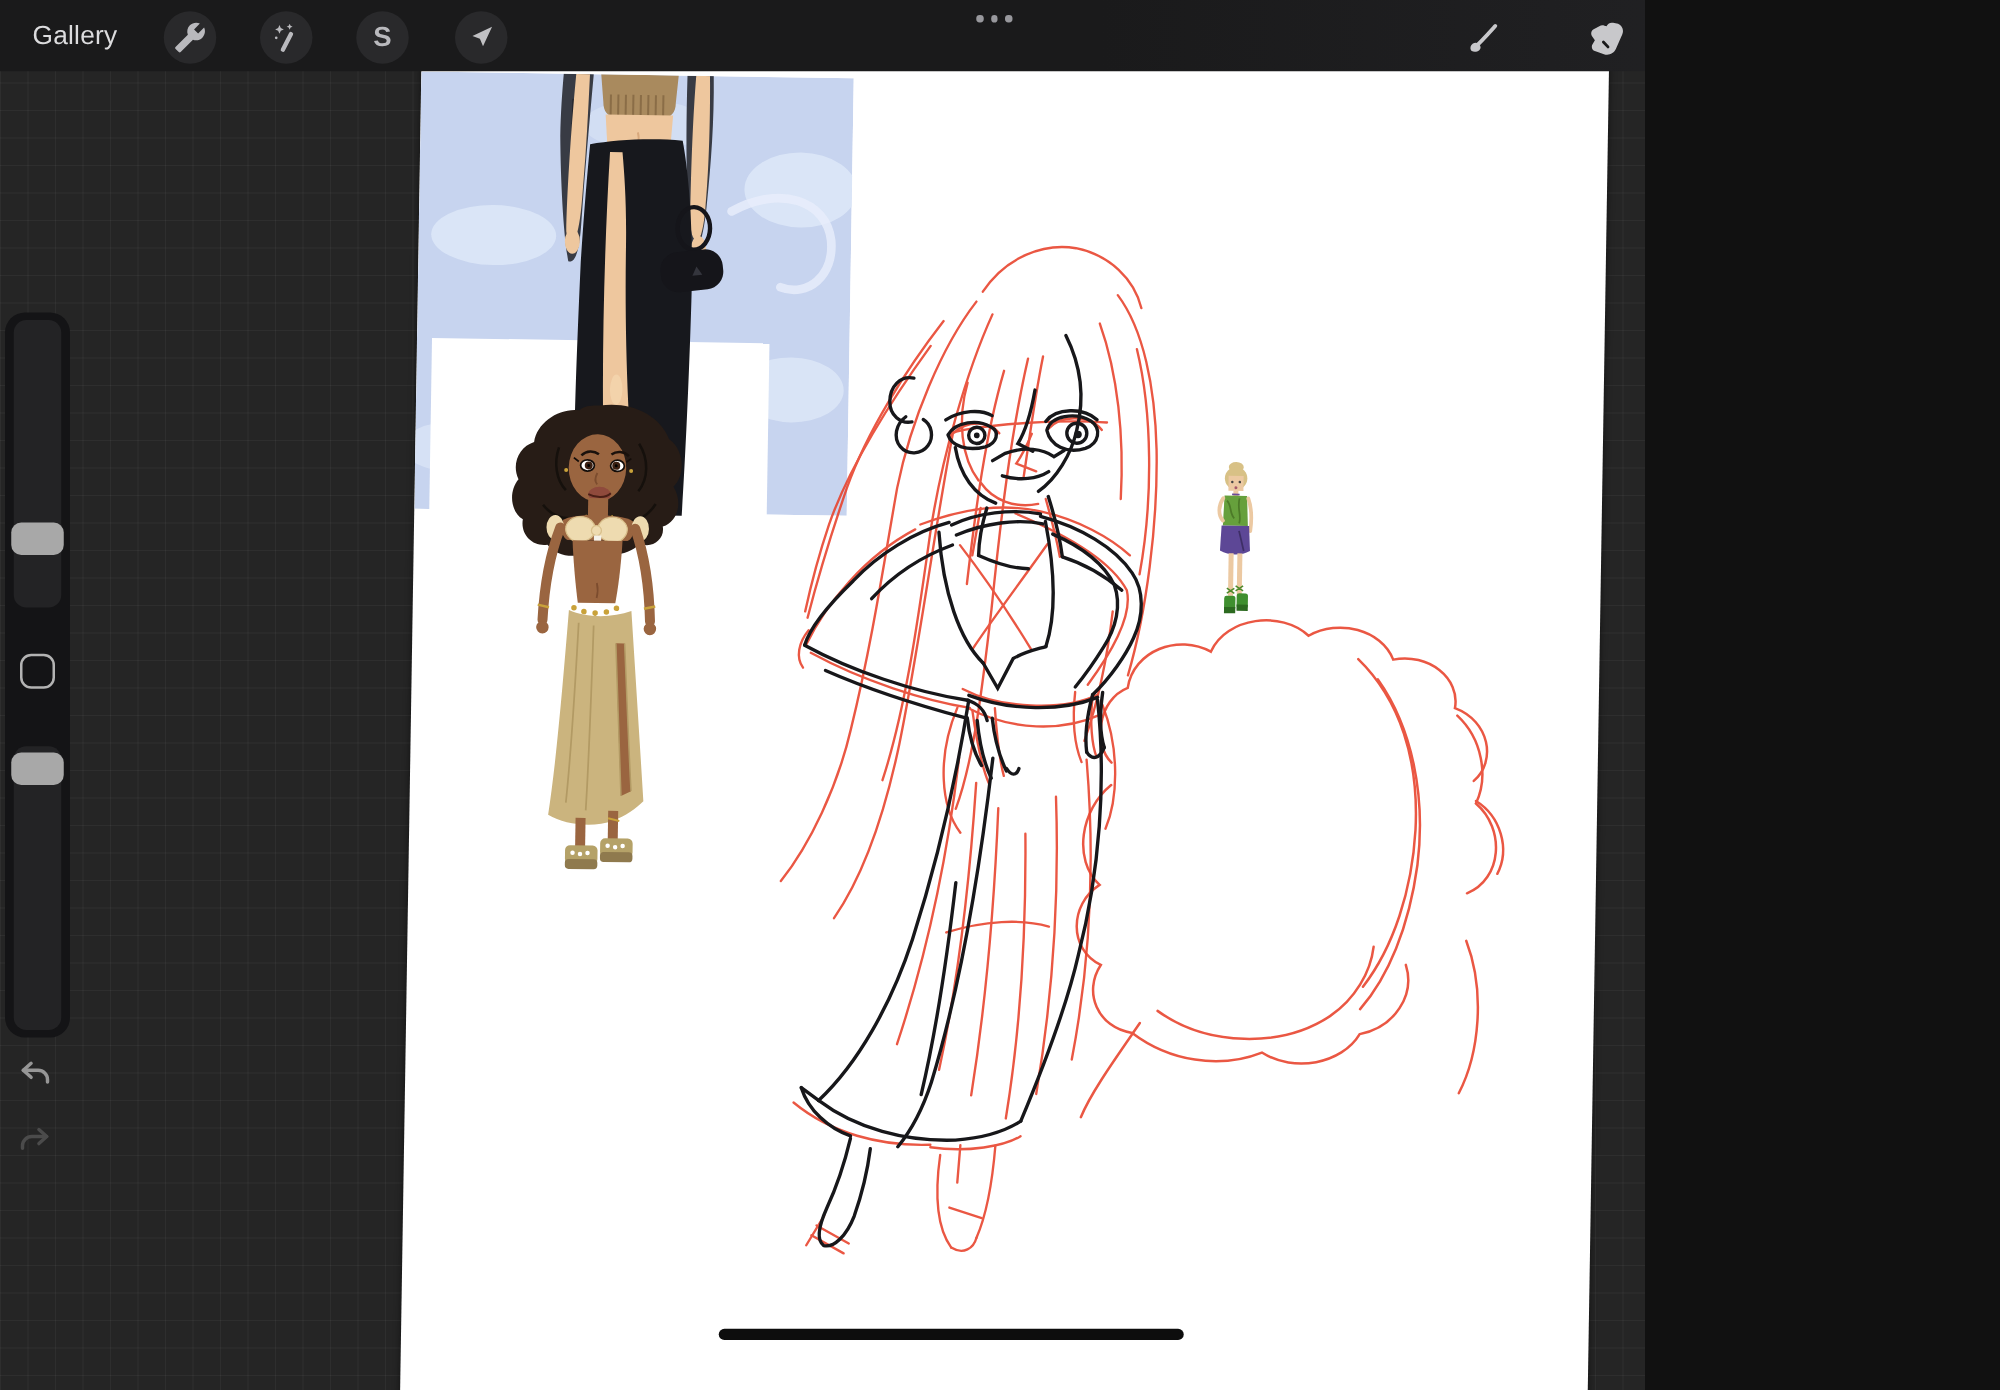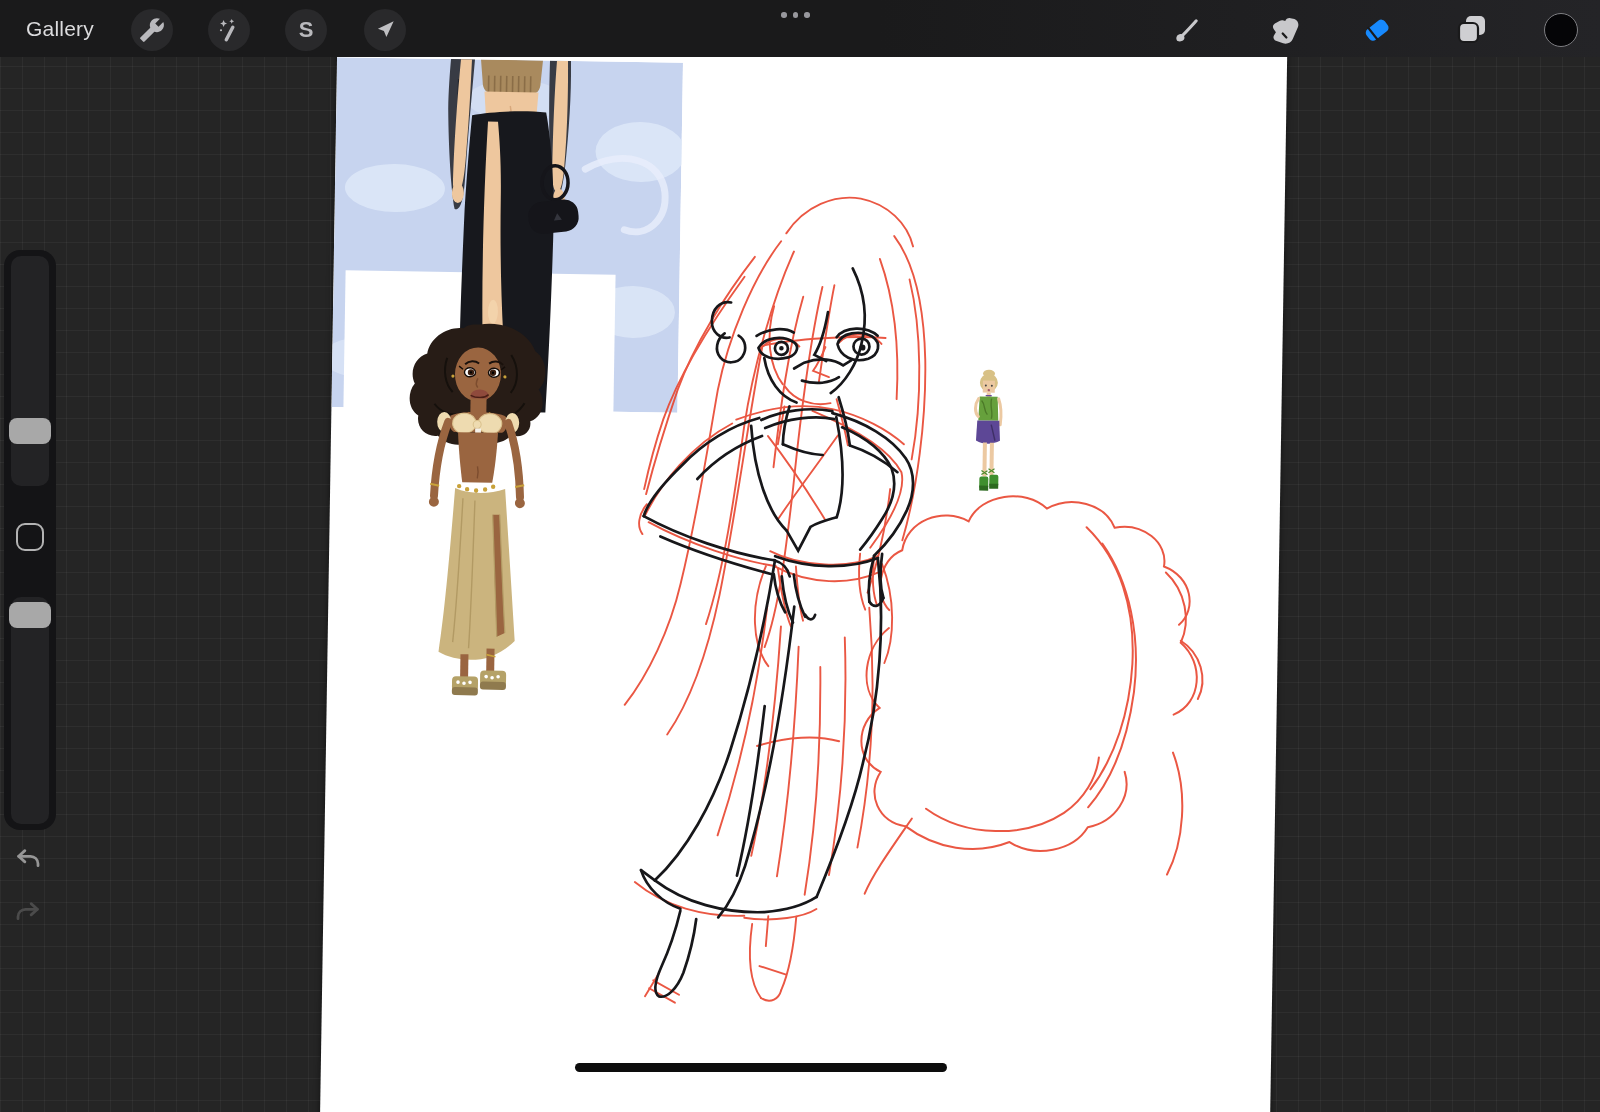--- a/index.html
+++ b/index.html
@@ -1,17 +1,17 @@
 <!DOCTYPE html>
 <html><head>
 <meta charset="utf-8">
 <style>
   html,body{margin:0;padding:0;background:#111;}
   .screen{
-    position:relative;width:1600px;height:1112px;overflow:hidden;
+    position:relative;width:1316px;height:1112px;overflow:hidden;
     background-color:#252525;
     background-image:
       linear-gradient(rgba(255,255,255,0.045) 1px, transparent 1px),
       linear-gradient(90deg, rgba(255,255,255,0.045) 1px, transparent 1px);
     background-size:22px 22px;
     font-family:"Liberation Sans", sans-serif;
   }
   
   .toolbar{
     position:absolute;left:0;top:0;width:1600px;height:57px;z-index:100;

